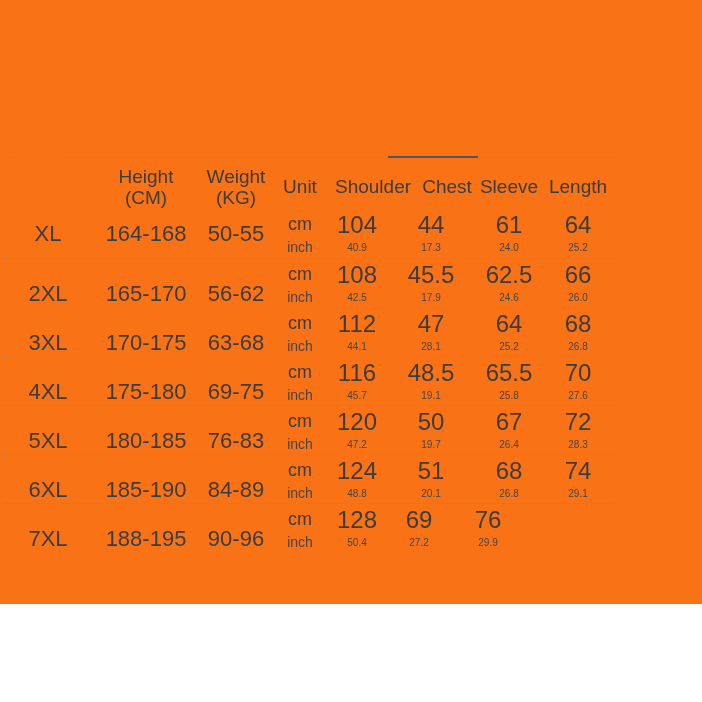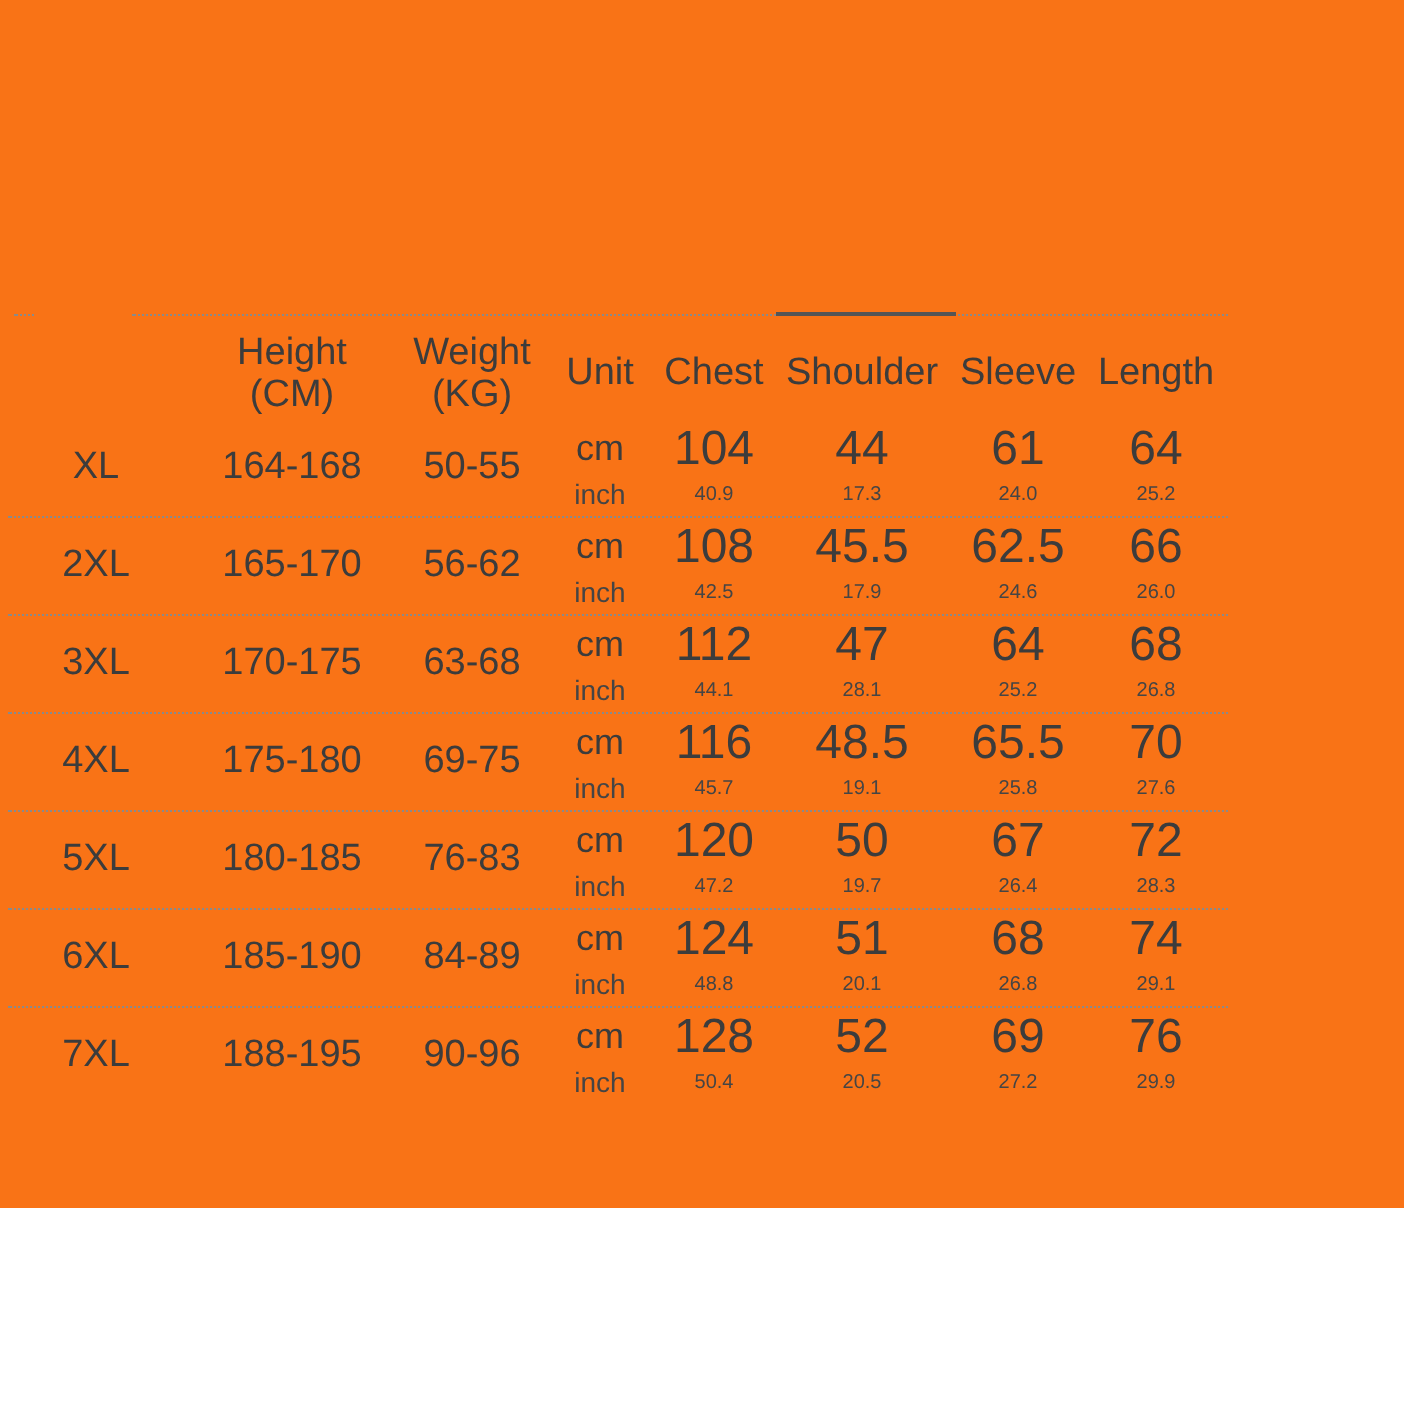--- a/index.html
+++ b/index.html
@@ -20,36 +20,36 @@
   }
   
   .top-border { position: absolute; top: 0; left: 0; width: 610px; height: 0; }
   .top-dash   { position: absolute; top: 0; left: 3px;  width: 10px;  border-top: 1px dotted #8a8a8a; }
   .top-dotted { position: absolute; top: 0; left: 62px; width: 548px; border-top: 1px dotted #8a8a8a; }
   .top-solid  { position: absolute; top: -1px; left: 384px; width: 90px; border-top: 2px solid #555555; }
 
   .hrow, .drow { display: flex; align-items: stretch; }
   .hrow { height: 53px; padding-top: 6px; box-sizing: border-box; }
   .drow { height: 48px; }
-  .drow.sep { border-top: 1px dotted #8a8a8a; width: 610px; }
+  .drow.sep { border-top: 1px dotted #8a8a8a; width: 610px; align-items: flex-end; }
 
   .cell { display: flex; align-items: center; justify-content: center; text-align: center; }
   .col-size    { width: 88px; }
   .col-height  { width: 108px; }
   .col-weight  { width: 72px; }
   .col-unit    { width: 56px; }
   .col-chest   { width: 58px; }
   .col-shoulder{ width: 90px; }
   .col-sleeve  { width: 66px; }
   .col-length  { width: 72px; }
   .tail        { flex: 1; }
 
   .htext { font-size: 19px; line-height: 21px; }
   .h2line { display: flex; flex-direction: column; align-items: center; justify-content: center; }
-  .label { font-size: 19px; }
+  .label { font-size: 22px; }
 
   .stack { display: flex; flex-direction: column; align-items: center; justify-content: center; width: 100%; height: 100%; }
   .cmline   { font-size: 24px; line-height: 27px; color: #3c3c3c; }
   .inchline { font-size: 10px; line-height: 19px; color: #454545; }
   .unit-cm   { font-size: 18px; line-height: 27px; color: #3c3c3c; }
   .unit-inch { font-size: 14px; line-height: 19px; color: #454545; }
 </style>
 </head>
 <body>
 
@@ -66,22 +66,22 @@
       <div class="cell col-size"></div>
       <div class="cell col-height h2line">
         <div class="htext">Height</div>
         <div class="htext">(CM)</div>
       </div>
       <div class="cell col-weight h2line">
         <div class="htext">Weight</div>
         <div class="htext">(KG)</div>
       </div>
       <div class="cell col-unit htext">Unit</div>
+      <div class="cell col-shoulder htext">Shoulder</div>
       <div class="cell col-chest htext">Chest</div>
-      <div class="cell col-shoulder htext">Shoulder</div>
       <div class="cell col-sleeve htext">Sleeve</div>
       <div class="cell col-length htext">Length</div>
       <div class="tail"></div>
     </div>
 
     <div class="drow">
       <div class="cell col-size label">XL</div>
       <div class="cell col-height label">164-168</div>
       <div class="cell col-weight label">50-55</div>
       <div class="cell col-unit">
@@ -311,26 +311,20 @@
         <div class="unit-cm">cm</div>
         <div class="unit-inch">inch</div>
       </div>
         </div>
       <div class="cell col-chest">
           <div class="stack">
         <div class="cmline">128</div>
         <div class="inchline">50.4</div>
       </div>
         </div>
-      <div class="cell col-shoulder">
-          <div class="stack">
-        <div class="cmline">52</div>
-        <div class="inchline">20.5</div>
-      </div>
-        </div>
       <div class="cell col-sleeve">
           <div class="stack">
         <div class="cmline">69</div>
         <div class="inchline">27.2</div>
       </div>
         </div>
       <div class="cell col-length">
           <div class="stack">
         <div class="cmline">76</div>
         <div class="inchline">29.9</div>

